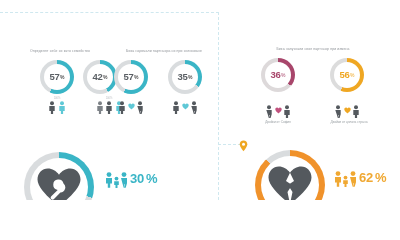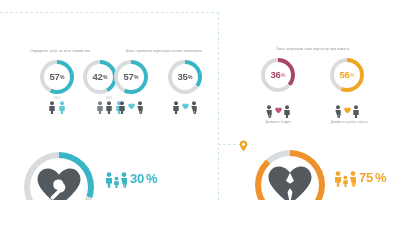--- a/index.html
+++ b/index.html
@@ -332,17 +332,17 @@
 
   <div class="callout" style="left:334px; top:171px;">
     <svg width="23" height="16" viewBox="0 0 23 16">
       <circle cx="4" cy="2.6" r="2.4" fill="#f0a832"></circle>
       <path d="M1 6 h6 v5.6 h-1.8 v4.2 h-2.4 v-4.2 h-1.8 z" fill="#f0a832"></path>
       <circle cx="11.5" cy="6.6" r="1.9" fill="#f0a832"></circle>
       <path d="M9.2 9.3 h4.6 v3.6 h-1.3 v3 h-2 v-3 h-1.3 z" fill="#f0a832"></path>
       <circle cx="19" cy="2.6" r="2.4" fill="#f0a832"></circle>
       <path d="M16 6 h6 v5.2 l-1.3 4.6 h-1 l0.35 -3.6 h-0.7 l0.35 3.6 h-1 l-1.3 -4.6 z" fill="#f0a832"></path>
     </svg>
-    <span class="num" style="color:#f0a832">75</span>
+    <span class="num" style="color:#f0a832">62</span>
       <span class="num u" style="color:#f0a832">%</span>
   </div>
 
 </div>
 
 </body></html>

